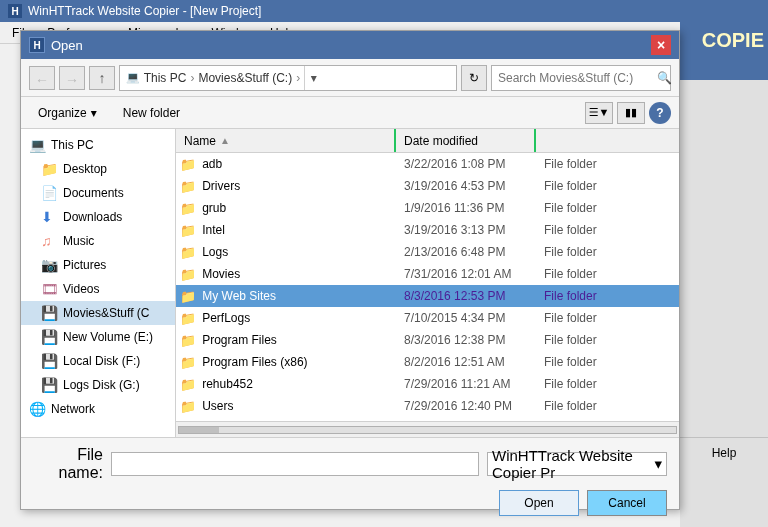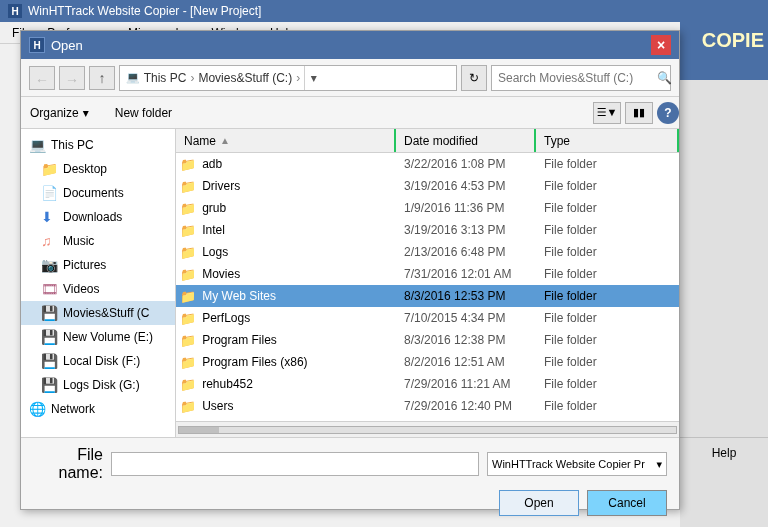--- a/index.html
+++ b/index.html
@@ -230,21 +230,21 @@
       color: #888;
     }
 
     
     .dialog-organize-bar {
       height: 32px;
       background: #f5f5f5;
       border-bottom: 1px solid #d0d0d0;
       display: flex;
       align-items: center;
-      padding: 0 0;
+      padding: 0 8px;
       gap: 8px;
       flex-shrink: 0;
     }
     .organize-btn {
       display: flex;
       align-items: center;
       gap: 4px;
       padding: 3px 8px;
       cursor: pointer;
       border: 1px solid transparent;
@@ -370,21 +370,21 @@
       align-items: center;
       height: 22px;
       cursor: pointer;
       font-size: 12px;
     }
     .file-row.selected {
       background: #5b9bd5;
       color: white;
     }
     .file-row.selected .row-date,
-    .file-row.selected .row-type { color: #000000; }
+    .file-row.selected .row-type { color: #4c1d95; }
 
     .row-name {
       width: 220px;
       display: flex;
       align-items: center;
       gap: 6px;
       padding: 0 4px;
       overflow: hidden;
       white-space: nowrap;
     }
@@ -450,21 +450,21 @@
       border: 1px solid #b0b0b0;
       padding: 0 6px;
       font-size: 12px;
     }
     .filetype-select {
       width: 180px;
       height: 24px;
       border: 1px solid #b0b0b0;
       background: white;
       padding: 0 4px;
-      font-size: 11px;
+      font-size: 15px;
       display: flex;
       align-items: center;
       justify-content: space-between;
       cursor: pointer;
     }
     .action-row {
       display: flex;
       align-items: center;
       justify-content: flex-end;
       gap: 8px;
@@ -643,23 +643,20 @@
     <div class="file-list-area">
 
       <div class="file-list-header">
         <div class="col-header col-name">
           <span>Name</span>
           <span class="sort-arrow">▲</span>
         </div>
         <div class="col-header col-date">
           <span>Date modified</span>
         </div>
-        <div class="col-header col-type">
-          <span>Type</span>
-        </div>
       </div>
 
       <div class="file-list-scroll" id="file-list-scroll">
       <div class="file-row">
             <div class="row-name">
               <span style="font-size: 13px; color: rgb(245, 197, 24);">📁</span>
               <span>adb</span>
             </div>
             <div class="row-date">3/22/2016 1:08 PM</div>
             <div class="row-type">File folder</div>

